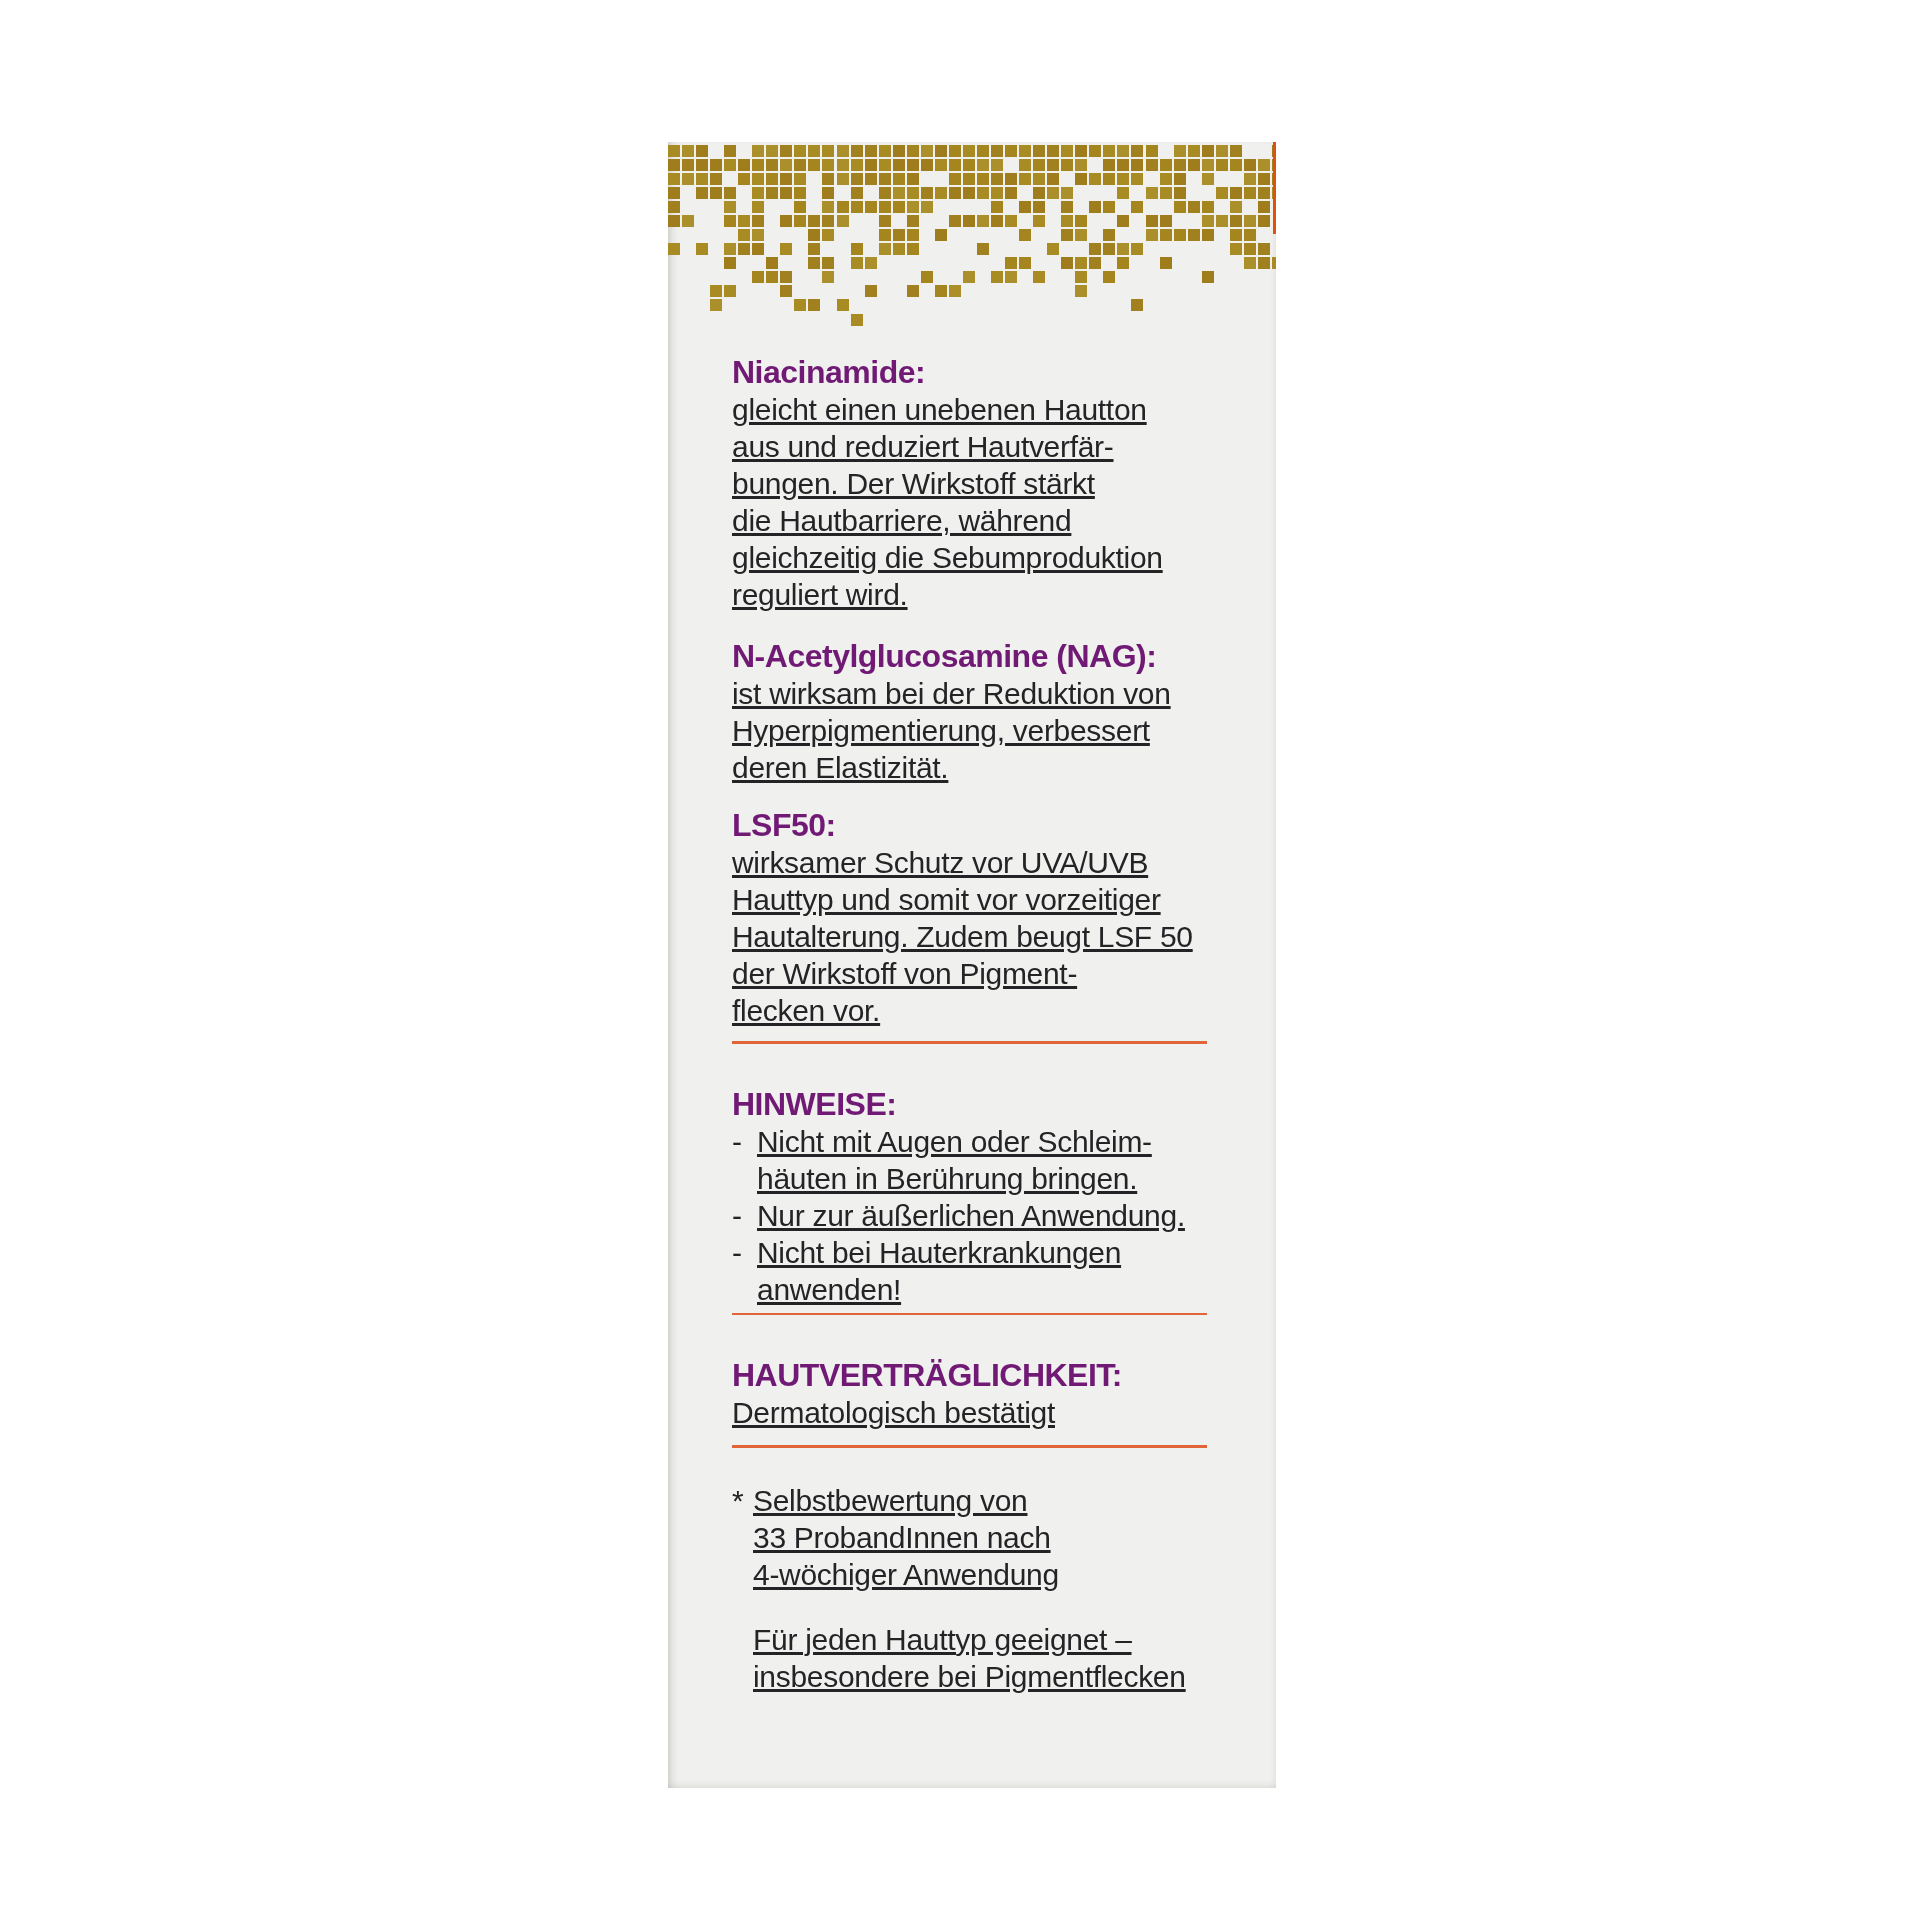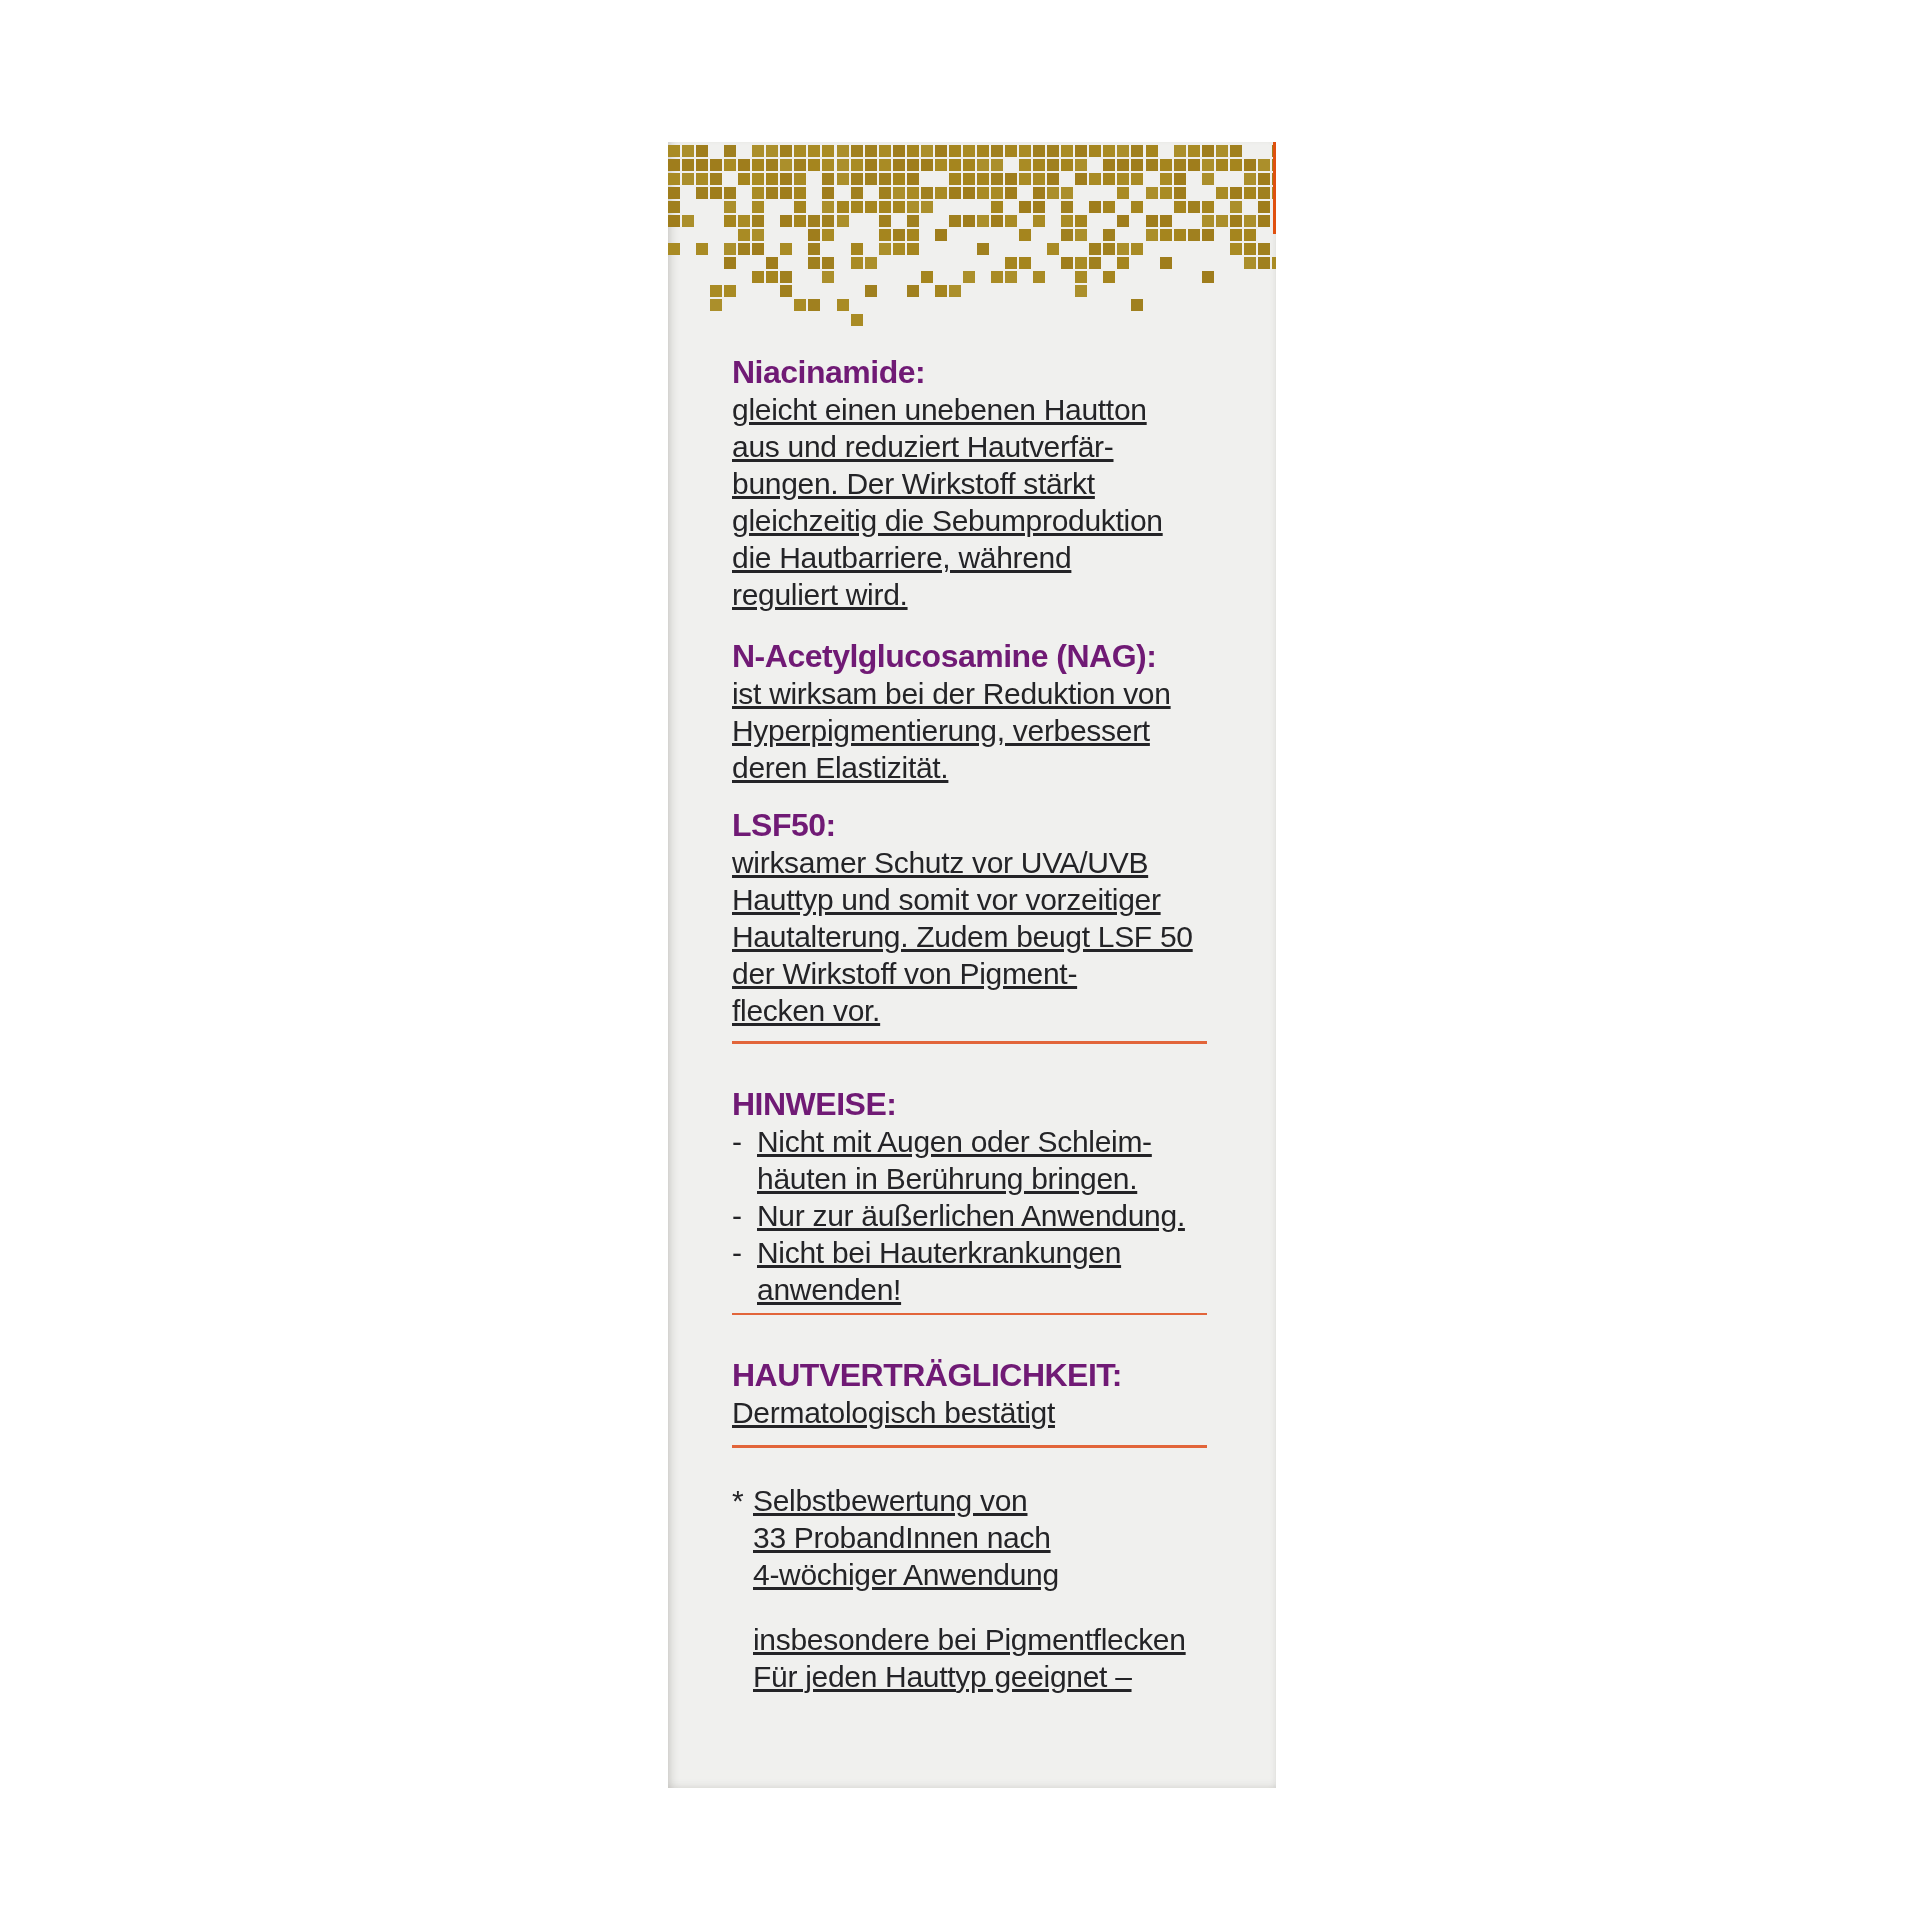--- a/index.html
+++ b/index.html
@@ -353,22 +353,22 @@
       </div>
     <div class="edge-strip"></div>
 
     <div class="content">
 
       <div>
         <div class="sec-heading m-sec1">Niacinamide:</div>
         <div class="line">gleicht einen unebenen Hautton</div>
         <div class="line">aus und reduziert Hautverfär-</div>
         <div class="line">bungen. Der Wirkstoff stärkt</div>
+        <div class="line">die Hautbarriere, während</div>
         <div class="line">gleichzeitig die Sebumproduktion</div>
-        <div class="line">die Hautbarriere, während</div>
         <div class="line">reguliert wird.</div>
       </div>
 
       <div>
         <div class="sec-heading m-sec2">N-Acetylglucosamine (NAG):</div>
         <div class="line">ist wirksam bei der Reduktion von</div>
         <div class="line">Hyperpigmentierung, verbessert</div>
         <div class="line">deren Elastizität.</div>
       </div>
 
@@ -422,20 +422,20 @@
       <div class="footnote m-footnote">
         <span class="fn-marker">*</span>
         <span>
           <span class="line" style="display:block">Selbstbewertung von</span>
           <span class="line" style="display:block">33 ProbandInnen nach</span>
           <span class="line" style="display:block">4-wöchiger Anwendung</span>
         </span>
       </div>
 
       <div class="m-suit">
+        <div class="line">Für jeden Hauttyp geeignet –</div>
         <div class="line">insbesondere bei Pigmentflecken</div>
-        <div class="line">Für jeden Hauttyp geeignet –</div>
       </div>
 
     </div>
   </div>
 </div>
 
 
 </body></html>

